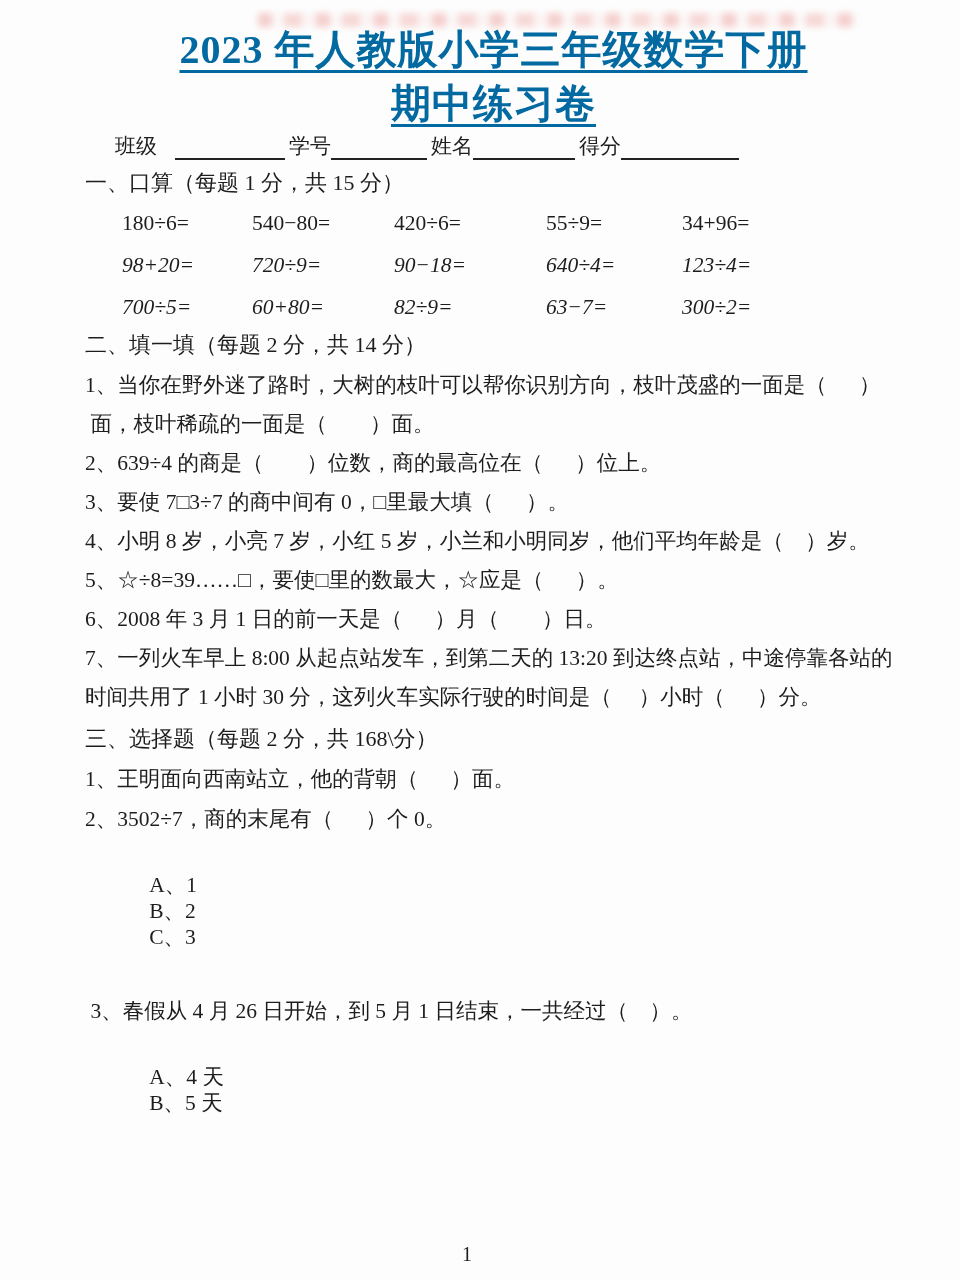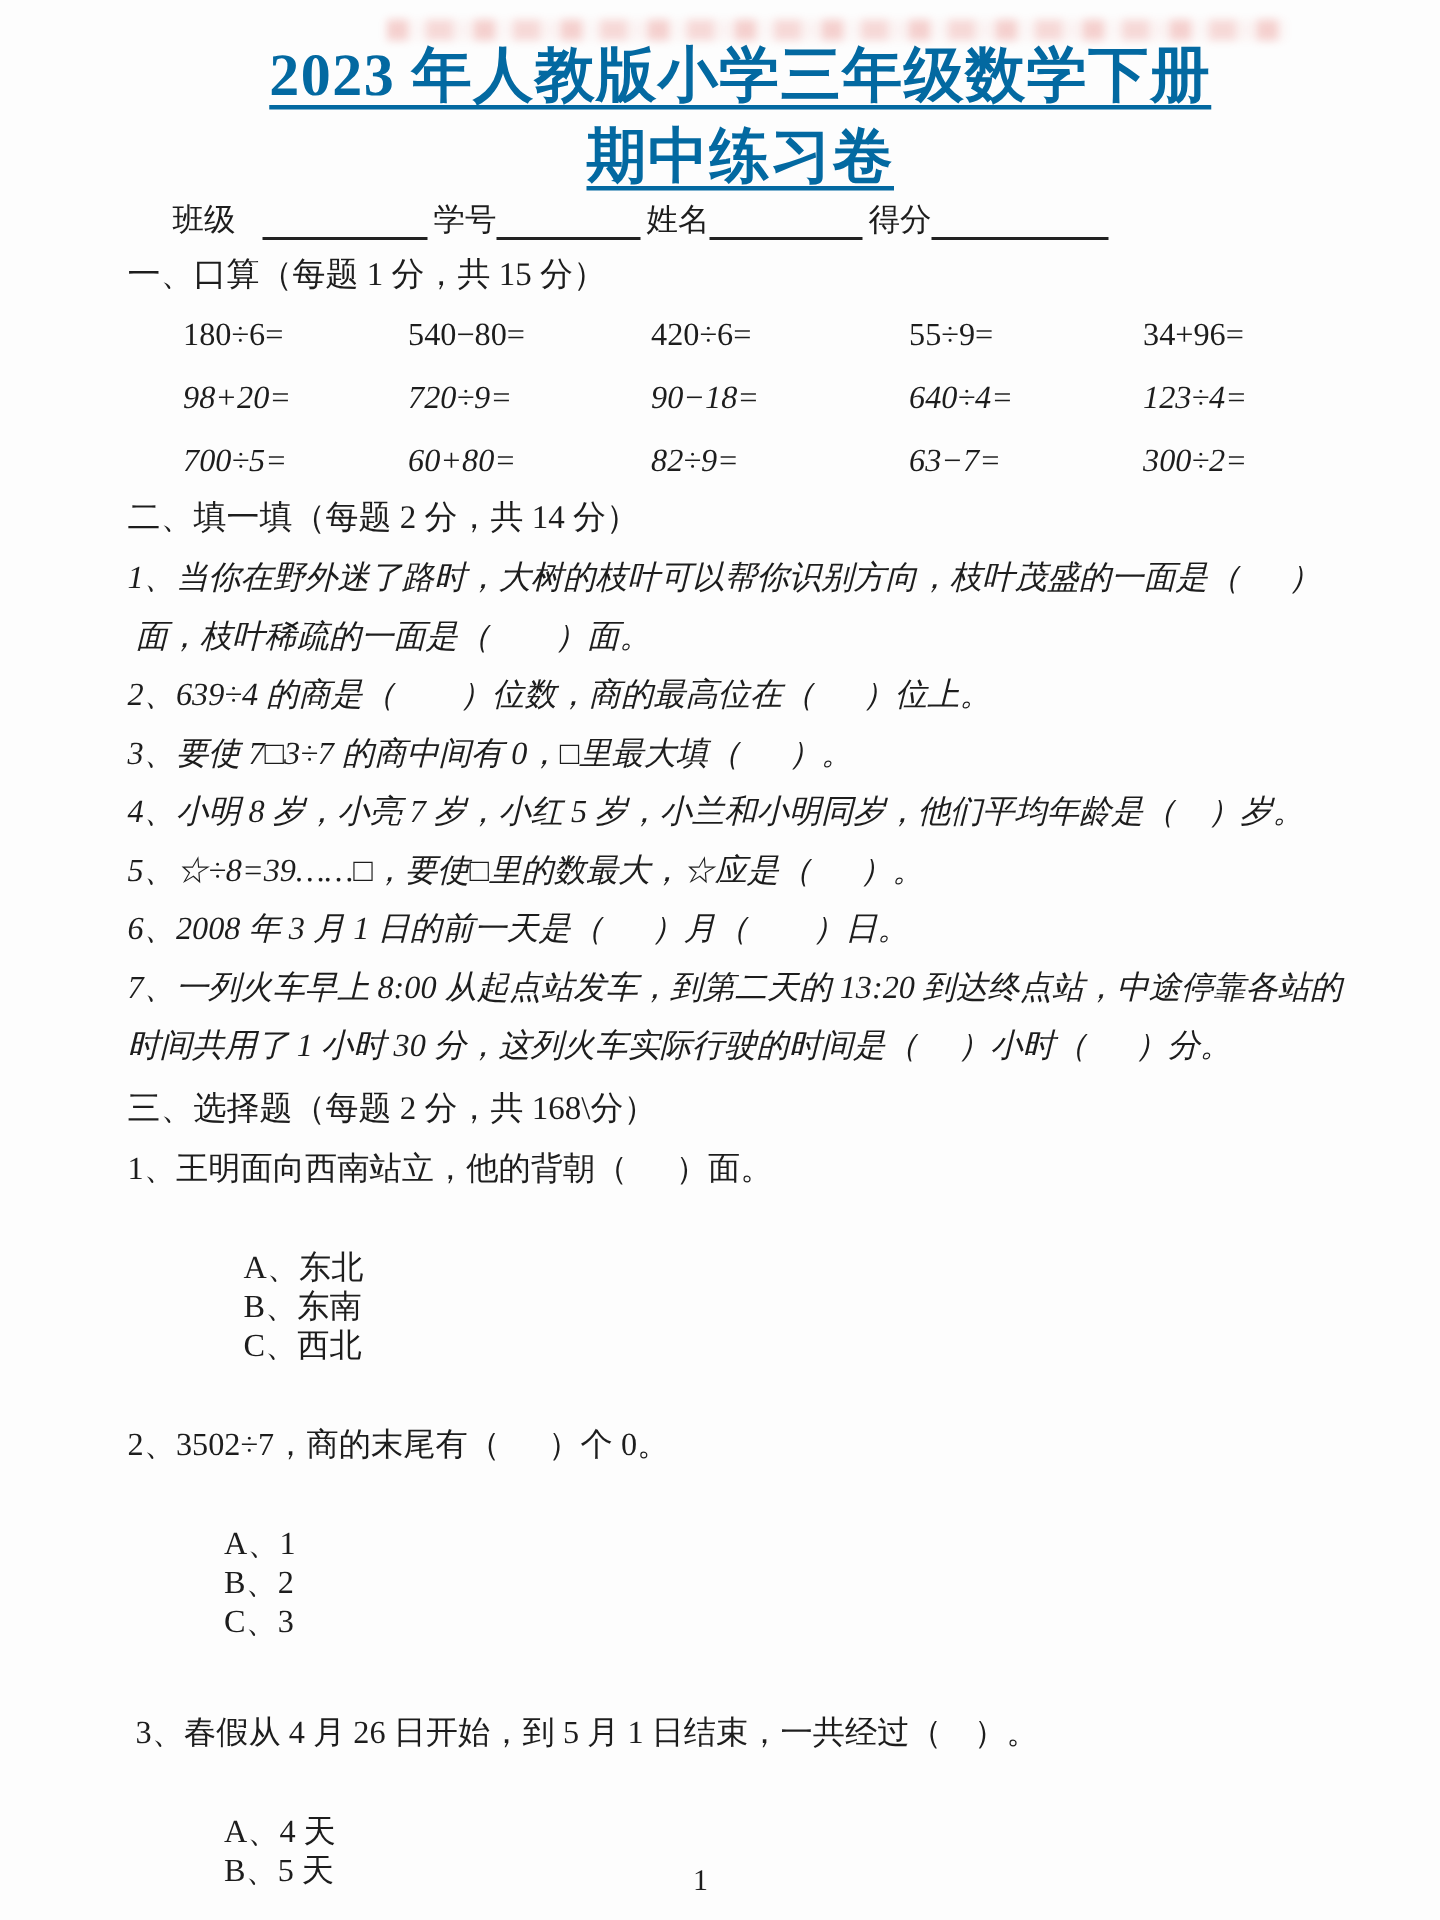--- a/index.html
+++ b/index.html
@@ -31,24 +31,24 @@
   .info-row { font-size:21px; line-height:28px; margin-top:4px; padding-left:30px; white-space:nowrap;text-decoration:underline; }
   .info-field { display:inline-block; }
   .blank-line { display:inline-block; border-bottom:2px solid #222; height:22px; vertical-align:bottom; }
   .bl-1 { width:110px; margin-left:18px; margin-right:4px; }
   .bl-2 { width:96px;  margin-right:4px; }
   .bl-3 { width:102px; margin-right:4px; }
   .bl-4 { width:118px; }
   .body-text { font-size:21.5px; line-height:26px; white-space:pre-wrap; }
   .sec-heading { font-size:22px; line-height:26px; font-weight:normal; }
   .s1-heading { margin-top:10px; }
-  .oral-grid { display:grid; grid-template-columns:130px 142px 152px 136px auto; padding-left:37px; margin-top:14px;gap:20px; }
+  .oral-grid { display:grid; grid-template-columns:130px 142px 152px 136px auto; padding-left:37px; margin-top:14px; }
   .oral-grid + .oral-grid { margin-top:16px;font-style:italic; }
   .s2-heading { margin-top:12px; }
-  .s2 .line { margin-top:0; margin-bottom:13px;font-style:italic; }
+  .s2 .line { margin-top:0; margin-bottom:13px; }
   .s2 { margin-top:14px; }
   .s3-heading { margin-top:16px; }
   .s3 { margin-top:14px; }
   .s3 .line { margin-bottom:14px; }
   .extra-gap { margin-top:22px; }
   .optrow { padding-left:32px; }
   .optrow .opt { display:inline-block; }
   .r1 { padding-left:45px; }
   .r1 .opt:nth-child(1){ width:245px; } .r1 .opt:nth-child(2){ width:225px; }
   .r2 .opt:nth-child(1){ width:202px; } .r2 .opt:nth-child(2){ width:223px; }
@@ -105,25 +105,20 @@
     <div class="body-text line">5、☆÷8=39……□，要使□里的数最大，☆应是（      ）。</div>
     <div class="body-text line">6、2008 年 3 月 1 日的前一天是（      ）月（        ）日。</div>
     <div class="body-text line">7、一列火车早上 8:00 从起点站发车，到第二天的 13:20 到达终点站，中途停靠各站的</div>
     <div class="body-text line">时间共用了 1 小时 30 分，这列火车实际行驶的时间是（     ）小时（      ）分。</div>
   </div>
 
   <div class="body-text sec-heading s3-heading">三、选择题（每题 2 分，共 168\分）</div>
 
   <div class="s3">
     <div class="body-text line">1、王明面向西南站立，他的背朝（      ）面。</div>
-    <div class="body-text line optrow r1">
-      <span class="opt">A、东北</span>
-      <span class="opt">B、东南</span>
-      <span class="opt">C、西北</span>
-    </div>
 
     <div class="body-text line">2、3502÷7，商的末尾有（      ）个 0。</div>
     <div class="body-text line optrow r2">
       <span class="opt">A、1</span>
       <span class="opt">B、2</span>
       <span class="opt">C、3</span>
     </div>
 
     <div class="body-text line extra-gap"> 3、春假从 4 月 26 日开始，到 5 月 1 日结束，一共经过（    ）。</div>
     <div class="body-text line optrow r3">

